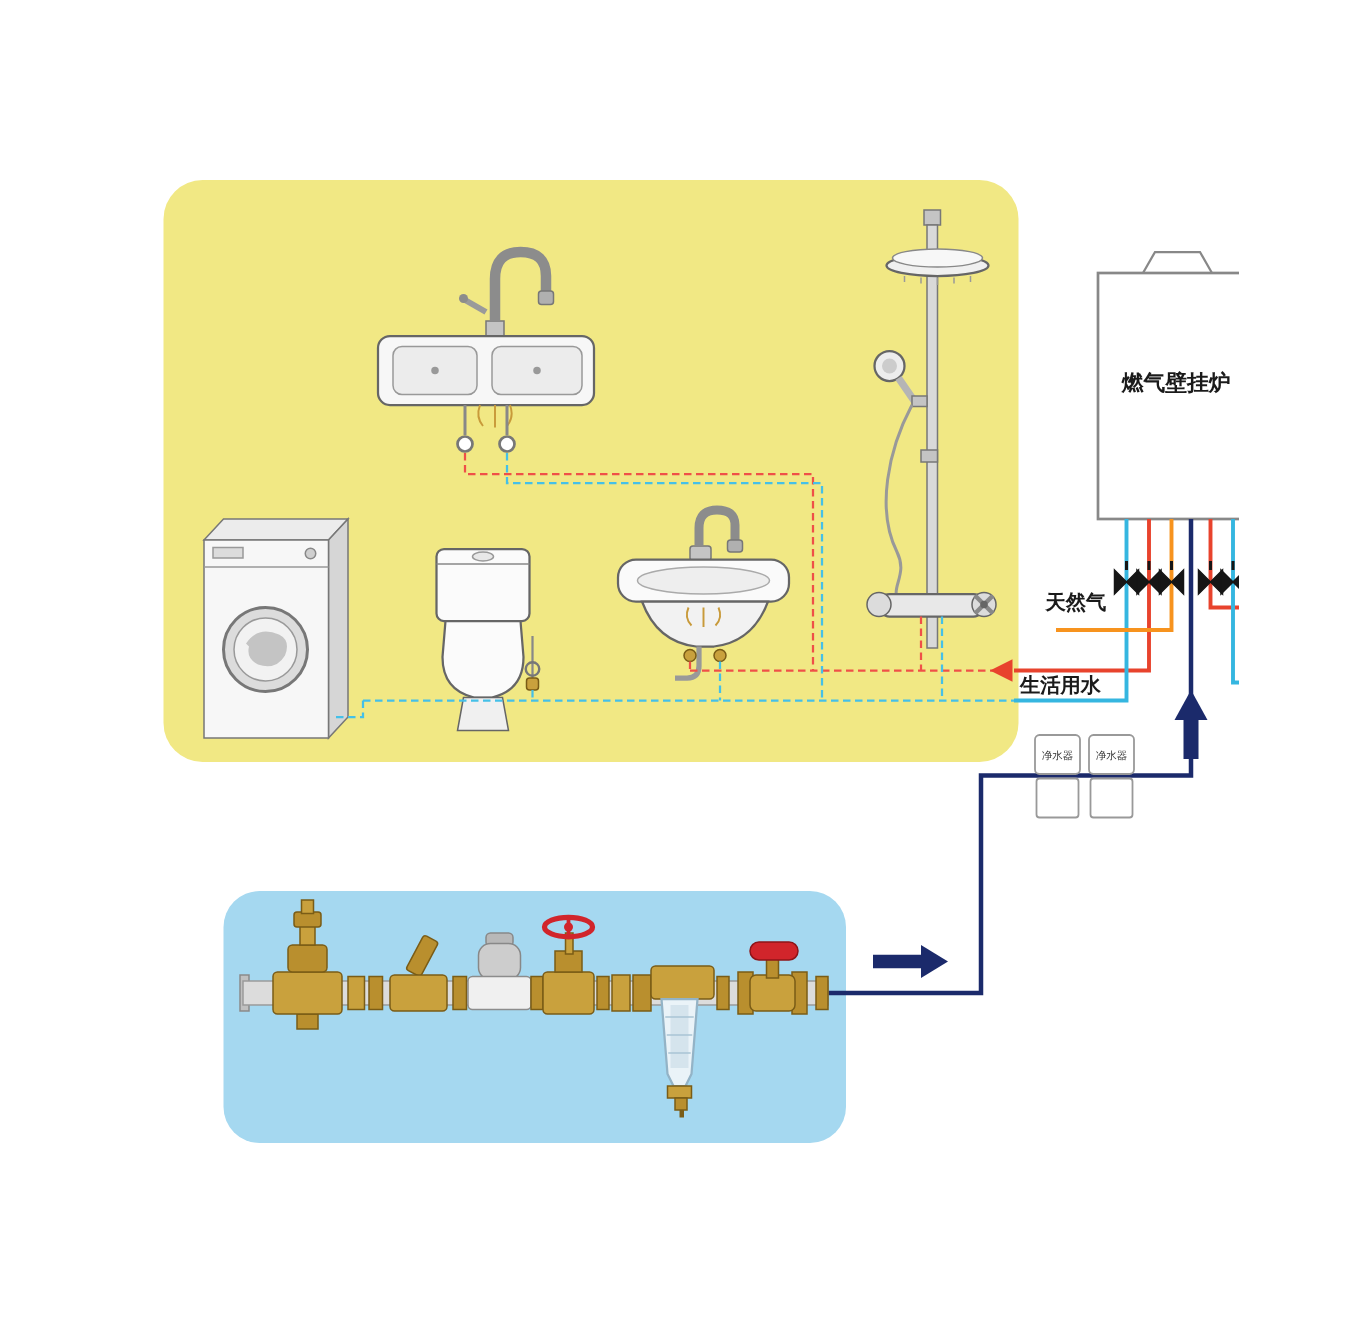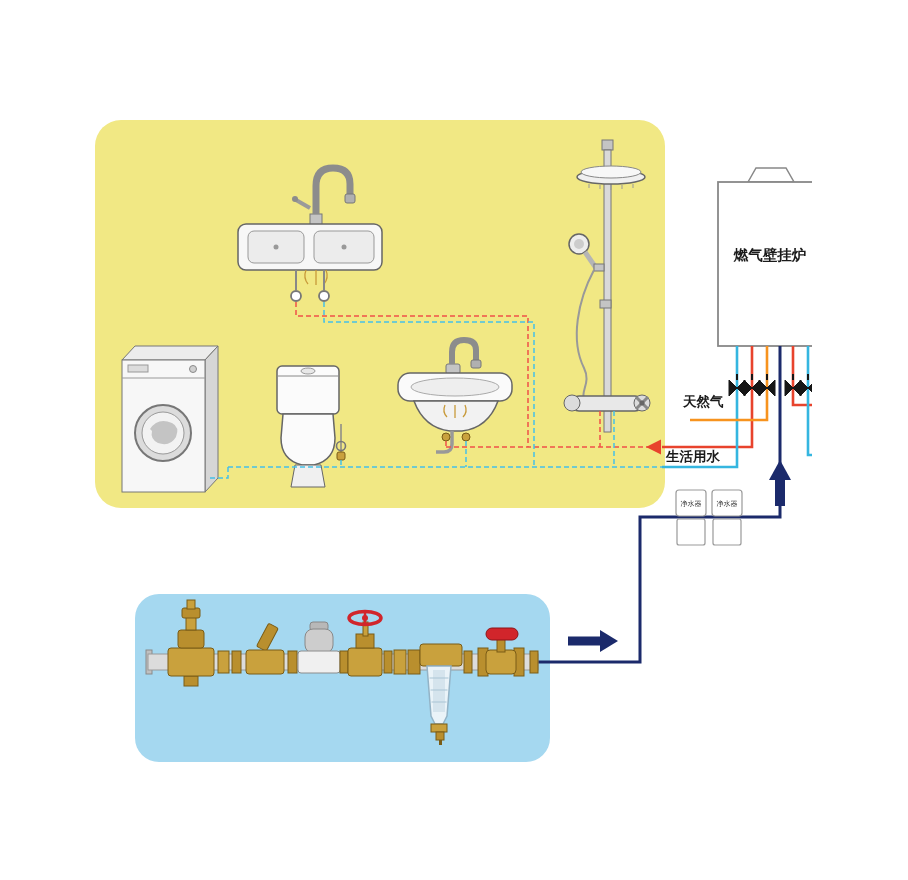--- a/index.html
+++ b/index.html
@@ -1,17 +1,17 @@
 <!DOCTYPE html>
 <html><head>
 <meta charset="utf-8">
 <style>
   html,body{margin:0;padding:0;background:#ffffff;}
   .stage{position:relative;width:812px;height:880px;background:#ffffff;overflow:hidden;
-         font-family:"Liberation Sans","DejaVu Sans",sans-serif;}
+         font-family:"Liberation Sans","DejaVu Sans",sans-serif;padding-left:14px;}
   svg text{font-family:"Liberation Sans","DejaVu Sans",sans-serif;}
   .lbl{fill:#1a1a1a;font-weight:bold;}
 </style>
 </head>
 <body>
 
 <div class="stage">
 <svg width="908" height="880" viewBox="0 0 908 880">
 
   <rect x="95" y="120" width="570" height="388" rx="26" fill="#f1e884"></rect>

